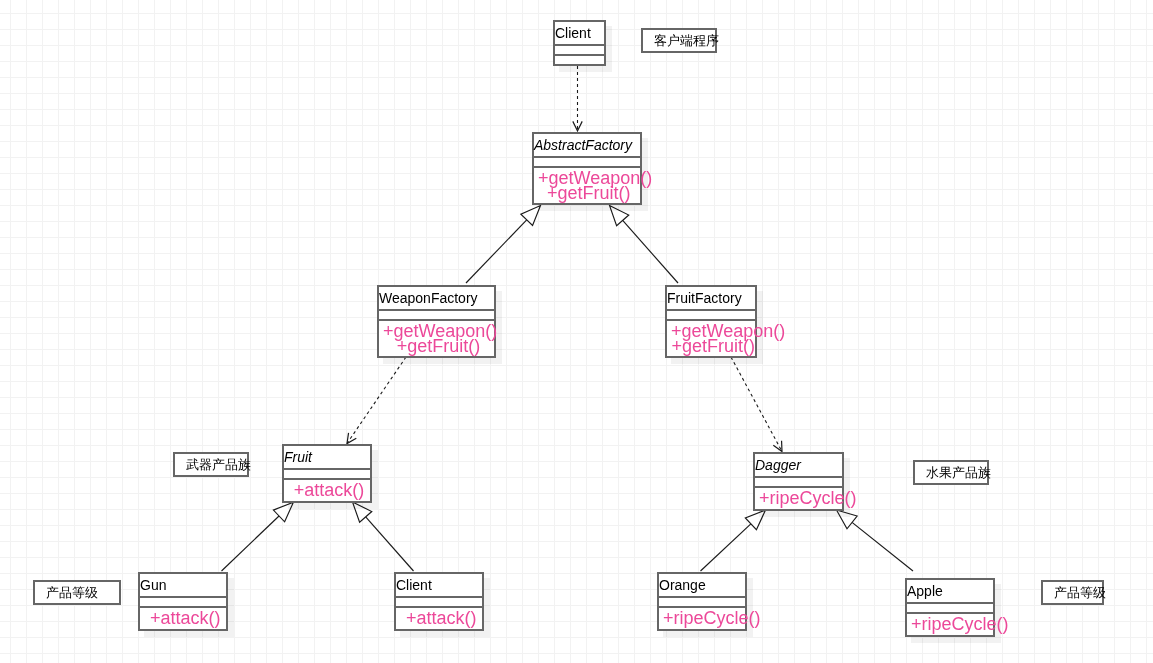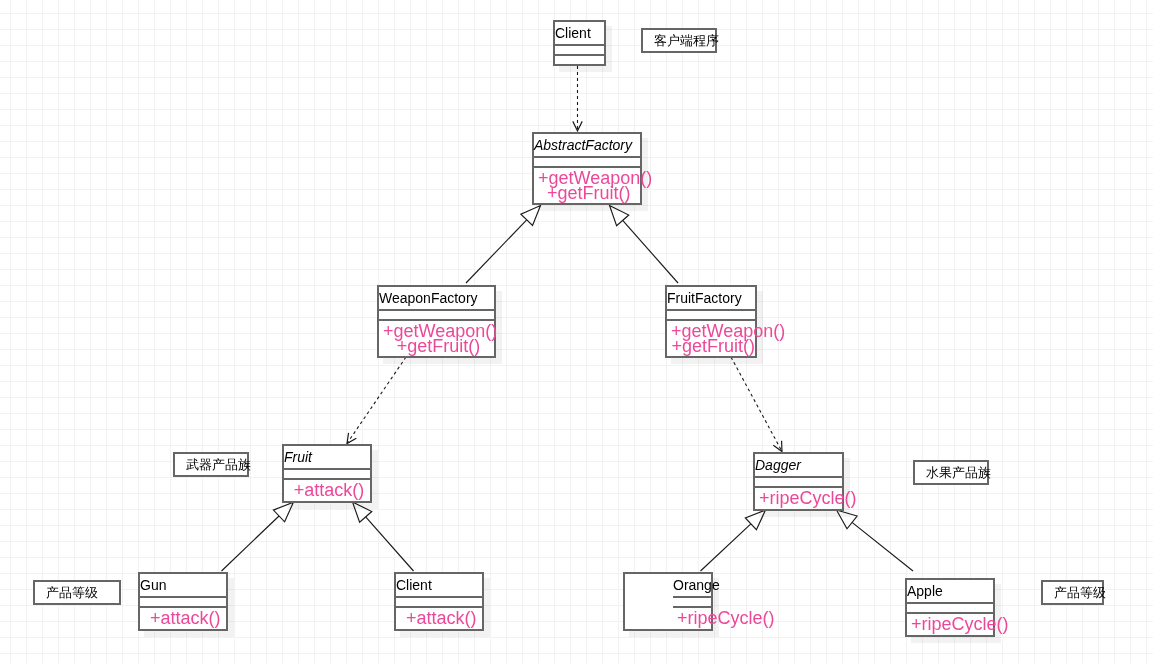--- a/index.html
+++ b/index.html
@@ -143,21 +143,21 @@
       </div>
       <div class="uml" style="left: 393.5px; top: 572.3px; width: 90.4px; height: 58.5px;">
         <div class="hdr">Client</div>
         <div class="sep"></div>
         <div class="attrs"></div>
         <div class="sep"></div>
         <div class="ops">
           <div class="op">+attack()</div>
         </div>
       </div>
-      <div class="uml" style="left: 623px; top: 572.3px; width: 90.4px; height: 58.5px; padding-left: 48px;">
+      <div class="uml" style="left: 657px; top: 572.3px; width: 90.4px; height: 58.5px;">
         <div class="hdr">Orange</div>
         <div class="sep"></div>
         <div class="attrs"></div>
         <div class="sep"></div>
         <div class="ops">
           <div class="op">+ripeCycle()</div>
         </div>
       </div>
       <div class="uml" style="left: 905.4px; top: 572.3px; width: 90.4px; height: 58.5px; margin-top: 6px;">
         <div class="hdr">Apple</div>

